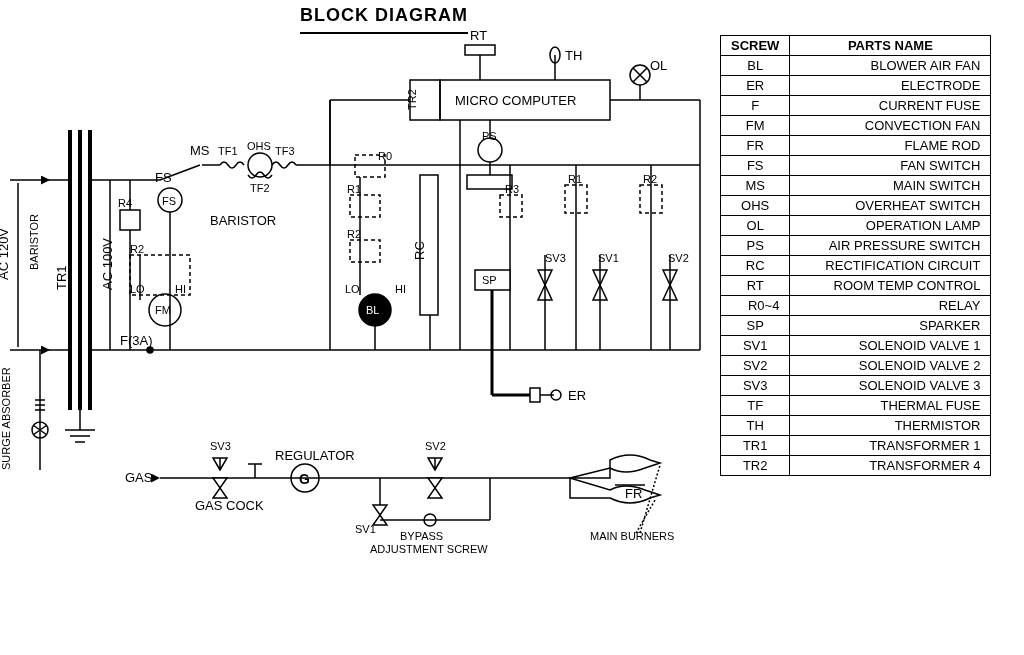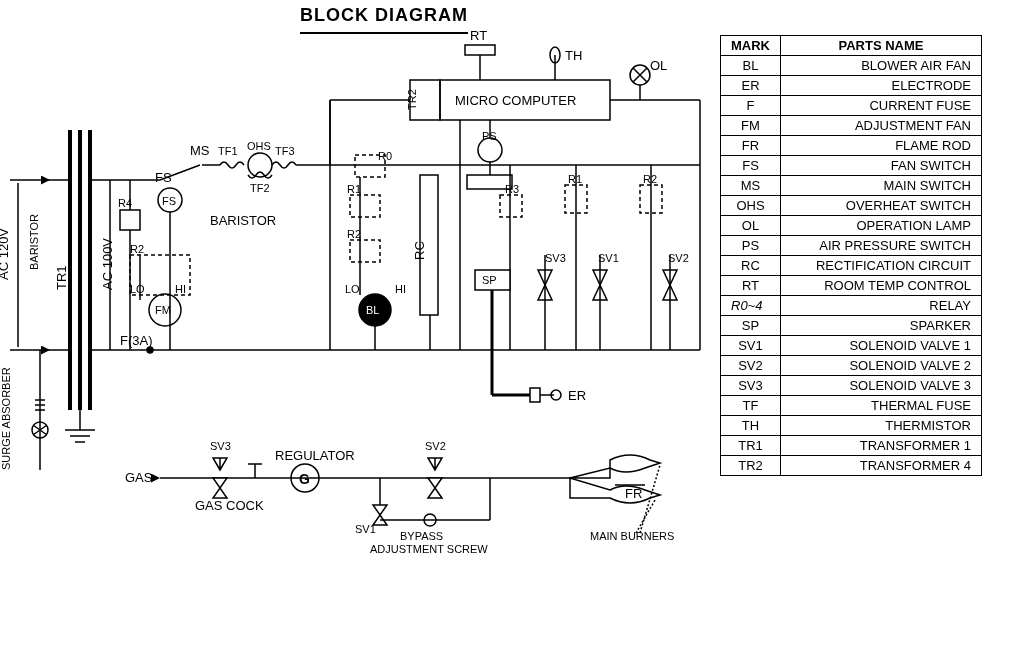--- a/index.html
+++ b/index.html
@@ -16,40 +16,40 @@
 </style>
 </head>
 <body>
 <div class="page">
 
 <div class="title">BLOCK DIAGRAM</div>
 
 <table class="tbl">
   <thead>
     <tr>
-      <th>MARK</th>
+      <th>SCREW</th>
       <th style="width:180px">PARTS NAME</th>
     </tr>
   </thead>
   <tbody id="parts-body">
         <tr>
           <td style="text-align: center;">BL</td>
           <td>BLOWER AIR FAN</td>
         </tr>
         <tr>
           <td style="text-align: center;">ER</td>
           <td>ELECTRODE</td>
         </tr>
         <tr>
           <td style="text-align: center;">F</td>
           <td>CURRENT FUSE</td>
         </tr>
         <tr>
           <td style="text-align: center;">FM</td>
-          <td>ADJUSTMENT FAN</td>
+          <td>CONVECTION FAN</td>
         </tr>
         <tr>
           <td style="text-align: center;">FR</td>
           <td>FLAME ROD</td>
         </tr>
         <tr>
           <td style="text-align: center;">FS</td>
           <td>FAN SWITCH</td>
         </tr>
         <tr>
@@ -70,21 +70,21 @@
         </tr>
         <tr>
           <td style="text-align: center;">RC</td>
           <td>RECTIFICATION CIRCUIT</td>
         </tr>
         <tr>
           <td style="text-align: center;">RT</td>
           <td>ROOM TEMP CONTROL</td>
         </tr>
         <tr>
-          <td style="text-align: left; font-style: italic;">R0~4</td>
+          <td style="text-align: right;">R0~4</td>
           <td>RELAY</td>
         </tr>
         <tr>
           <td style="text-align: center;">SP</td>
           <td>SPARKER</td>
         </tr>
         <tr>
           <td style="text-align: center;">SV1</td>
           <td>SOLENOID VALVE 1</td>
         </tr>

